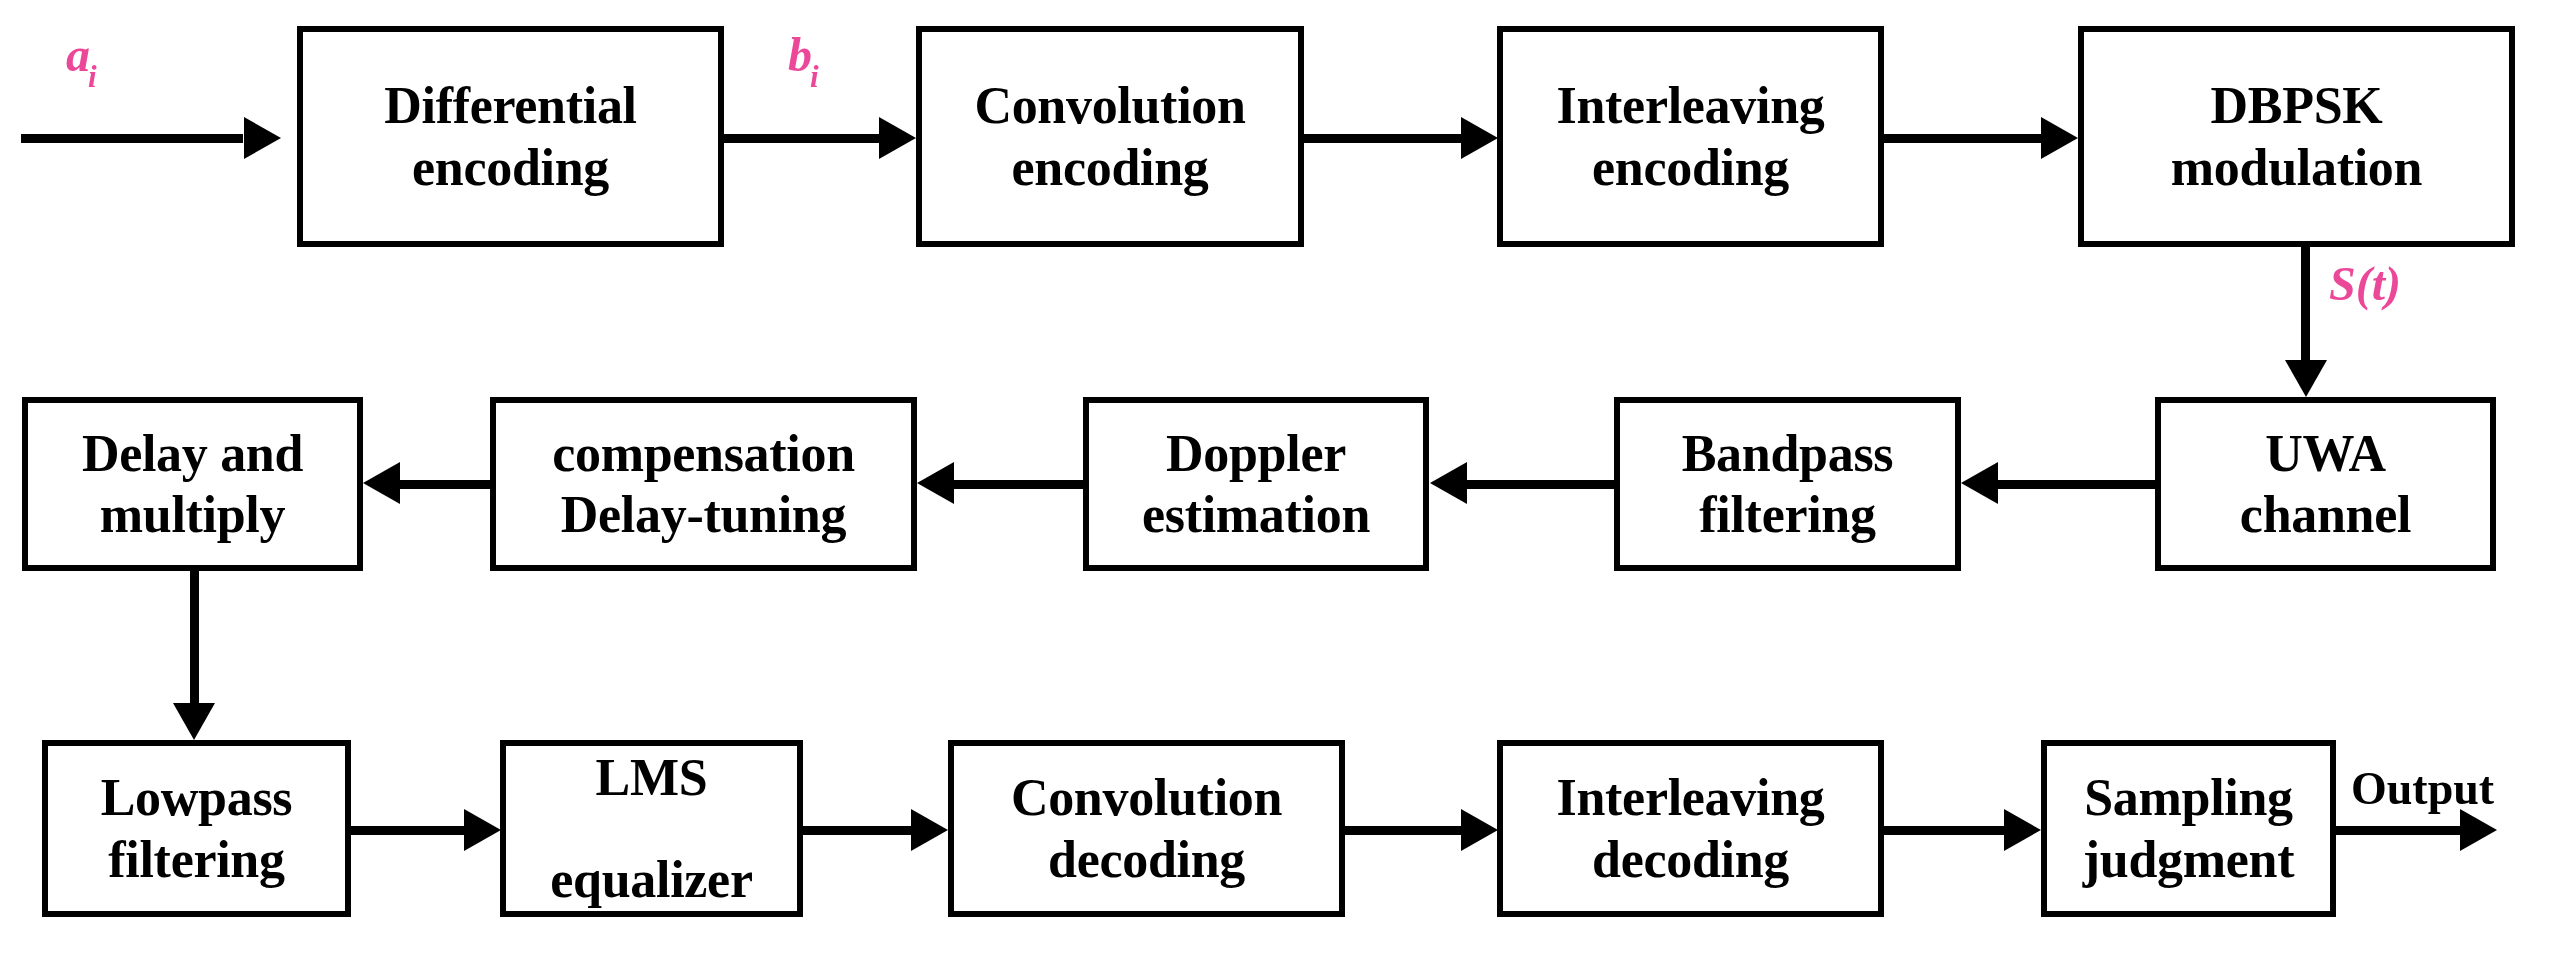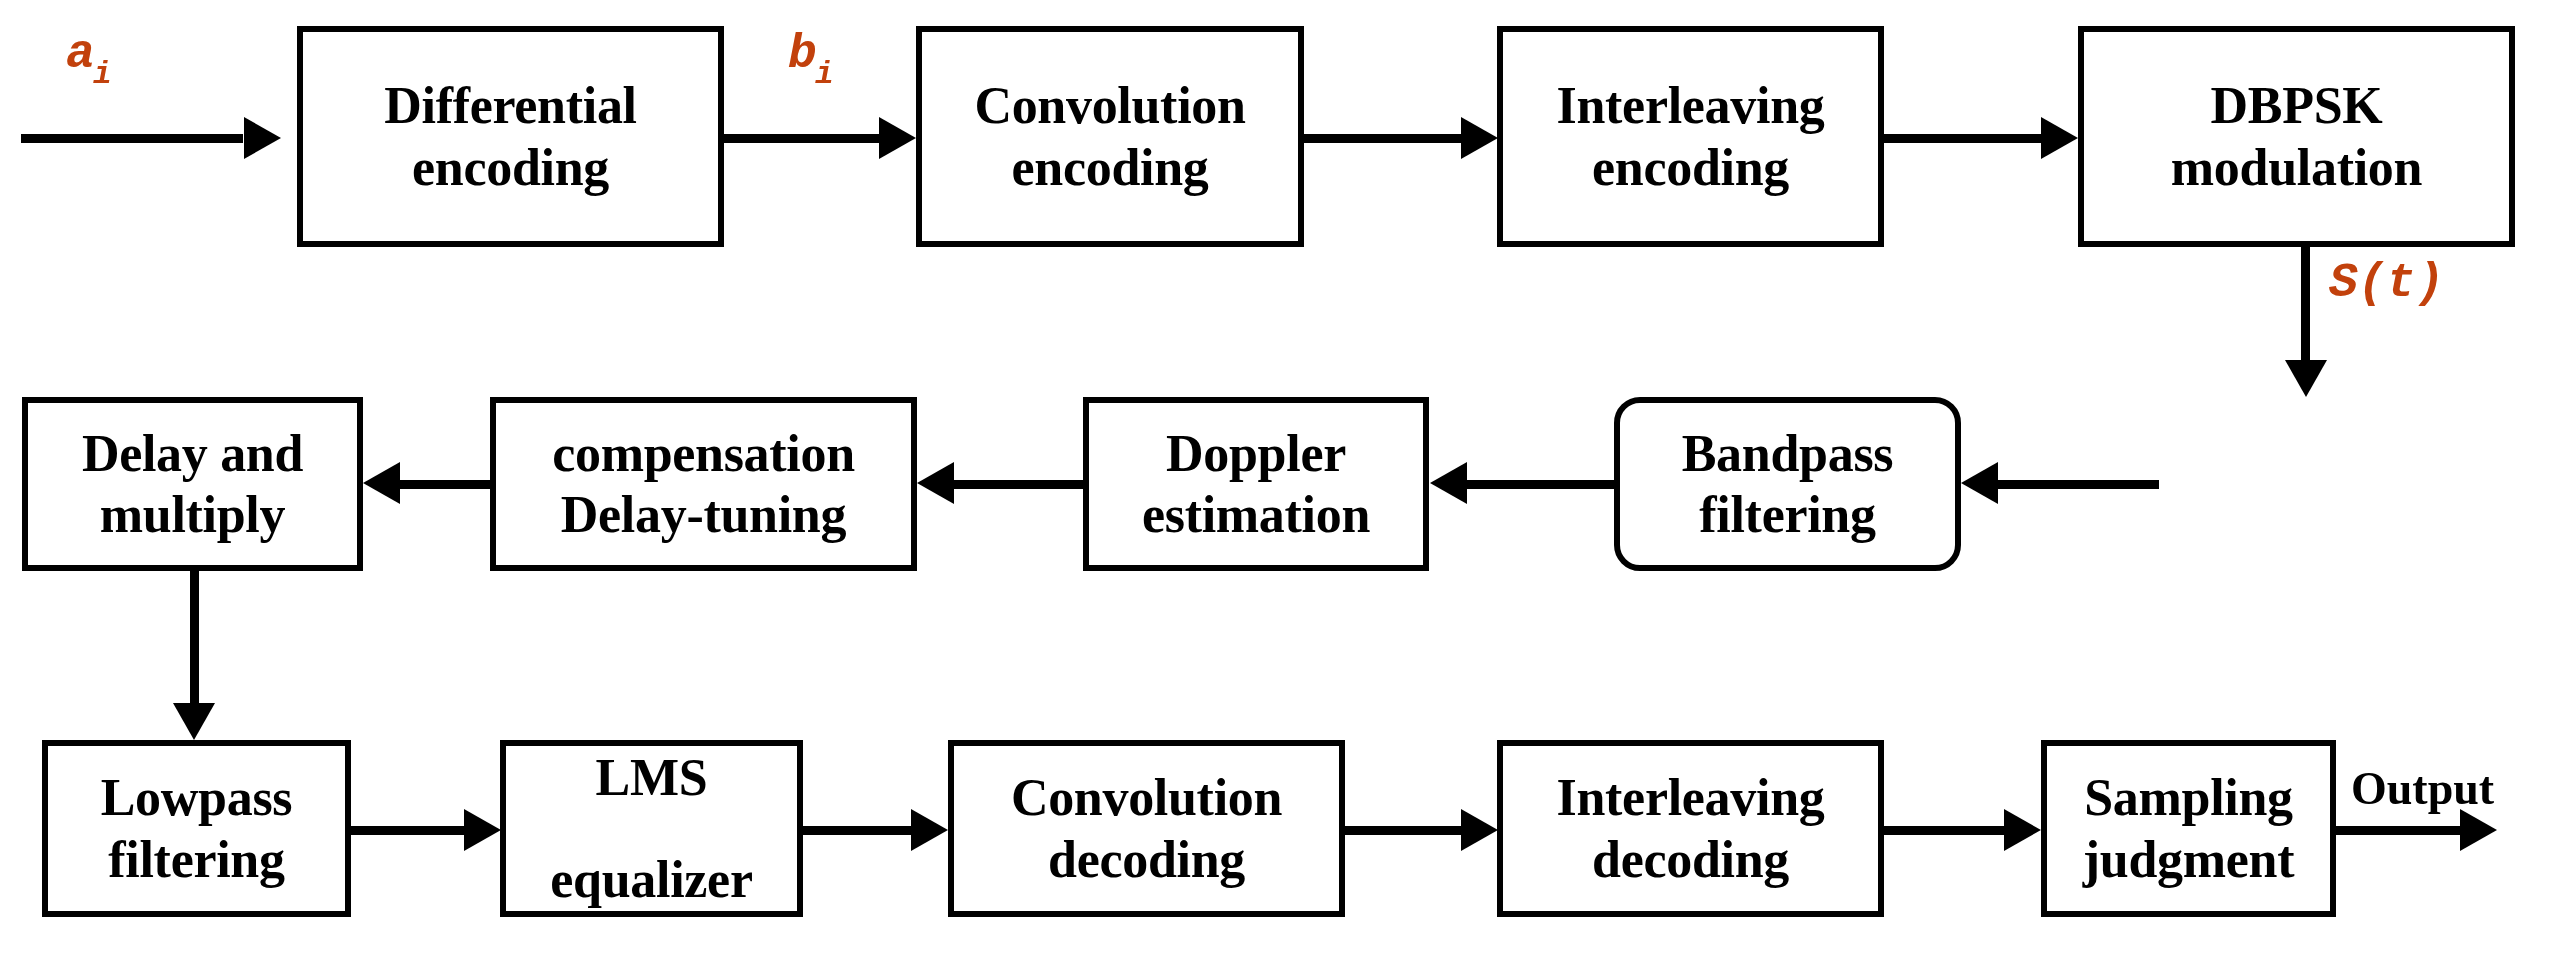--- a/index.html
+++ b/index.html
@@ -62,27 +62,26 @@
     border-bottom: 21px solid transparent;
     border-right: 37px solid #000000;
   }
   .arrow-d {
     border-left: 21px solid transparent;
     border-right: 21px solid transparent;
     border-top: 37px solid #000000;
   }
   .sig {
     position: absolute;
-    color: #c2410c;
+    color: #ec4899;
     font-style: italic;
     font-weight: bold;
     font-size: 48px;
     white-space: nowrap;
     z-index: 4;
-    font-family: Liberation Mono, monospace;
   }
   .sig .sub {
     font-size: 31px;
     font-style: italic;
     vertical-align: sub;
     position: relative;
     top: 5.8px;
     left: -1.9px;
   }
   .plainlabel {
@@ -159,28 +158,32 @@
   <div class="hline" style="left:954px; top:480px; width:132px;"></div>
 
   <div class="block" style="left:1083px; top:397px; width:346px; height:174px;">
     <span class="ln">Doppler</span>
     <span class="ln">estimation</span>
   </div>
 
   <div class="arrow-l" style="left:1430px; top:462px;"></div>
   <div class="hline" style="left:1466px; top:480px; width:149px;"></div>
 
-  <div class="block" style="left:1614px; top:397px; width:347px; height:174px;border-radius:26px;">
+  <div class="block" style="left:1614px; top:397px; width:347px; height:174px;">
     <span class="ln">Bandpass</span>
     <span class="ln">filtering</span>
   </div>
 
   <div class="arrow-l" style="left:1961px; top:462px;"></div>
   <div class="hline" style="left:1998px; top:480px; width:161px;"></div>
 
+  <div class="block" style="left:2155px; top:397px; width:341px; height:174px;">
+    <span class="ln">UWA</span>
+    <span class="ln">channel</span>
+  </div>
 
   <div class="vline" style="left:190px; top:566px; height:143px;"></div>
   <div class="arrow-d" style="left:173px; top:703px;"></div>
 
   <div class="block" style="left:42px; top:740px; width:309px; height:177px;">
     <span class="ln">Lowpass</span>
     <span class="ln">filtering</span>
   </div>
 
   <div class="hline" style="left:350px; top:826px; width:114px;"></div>

